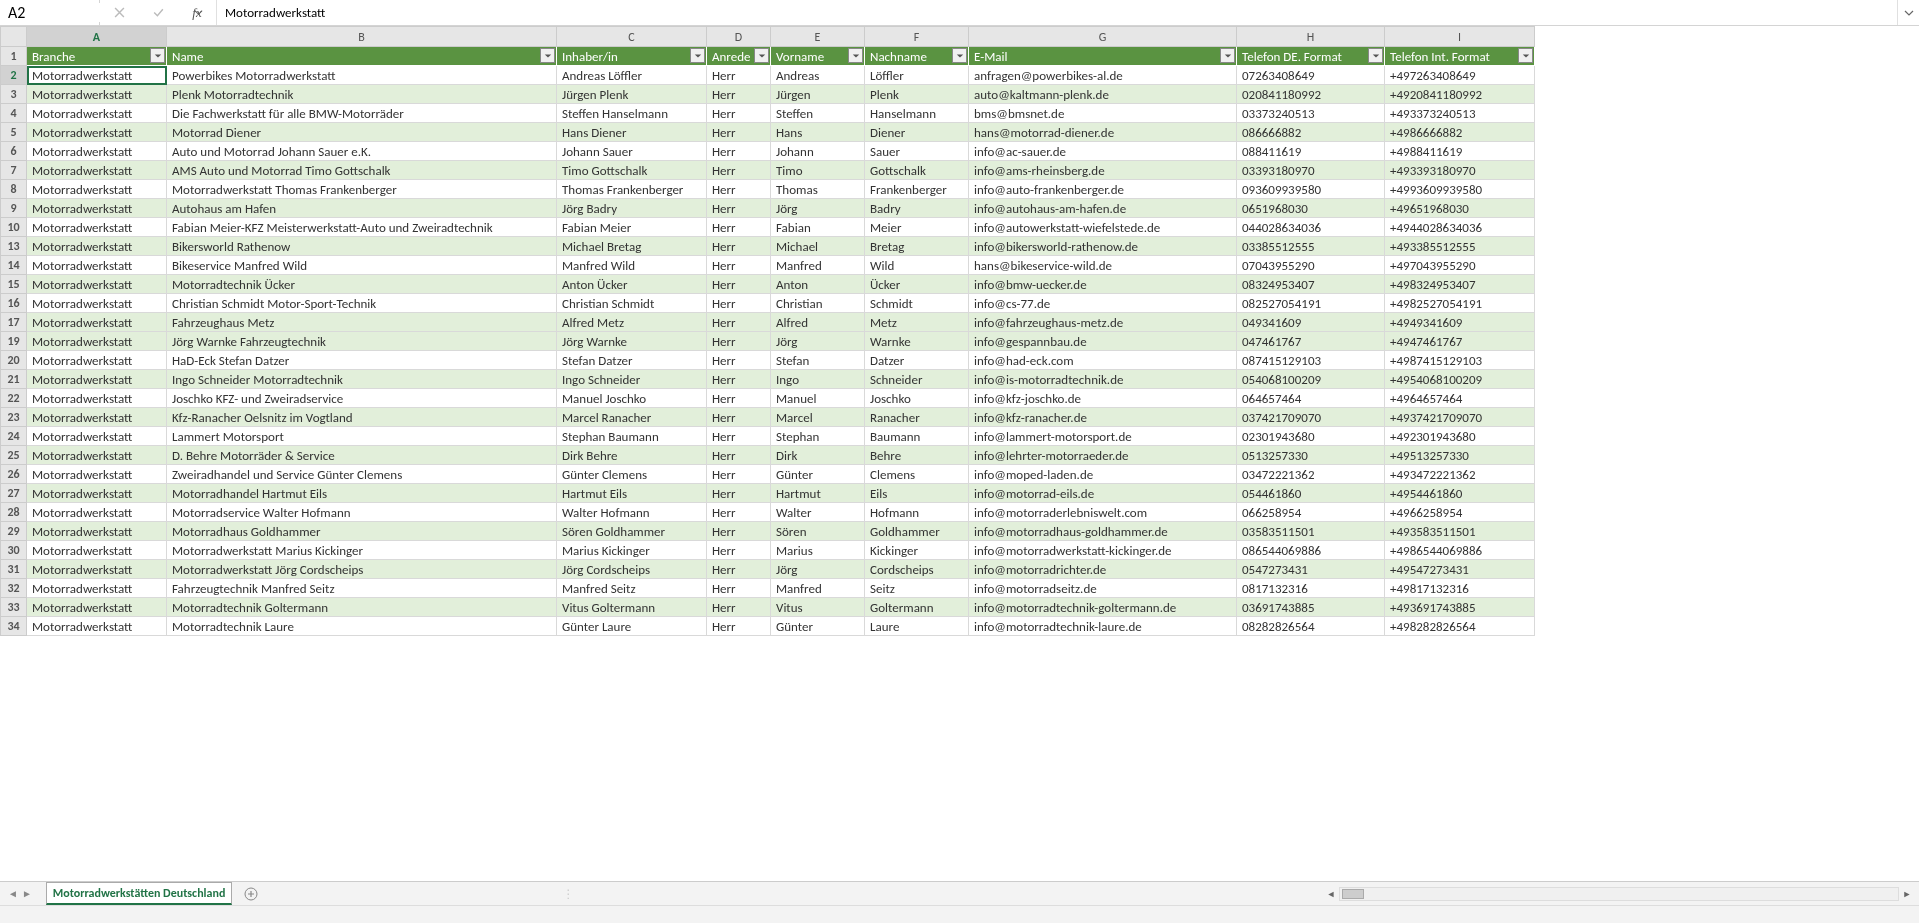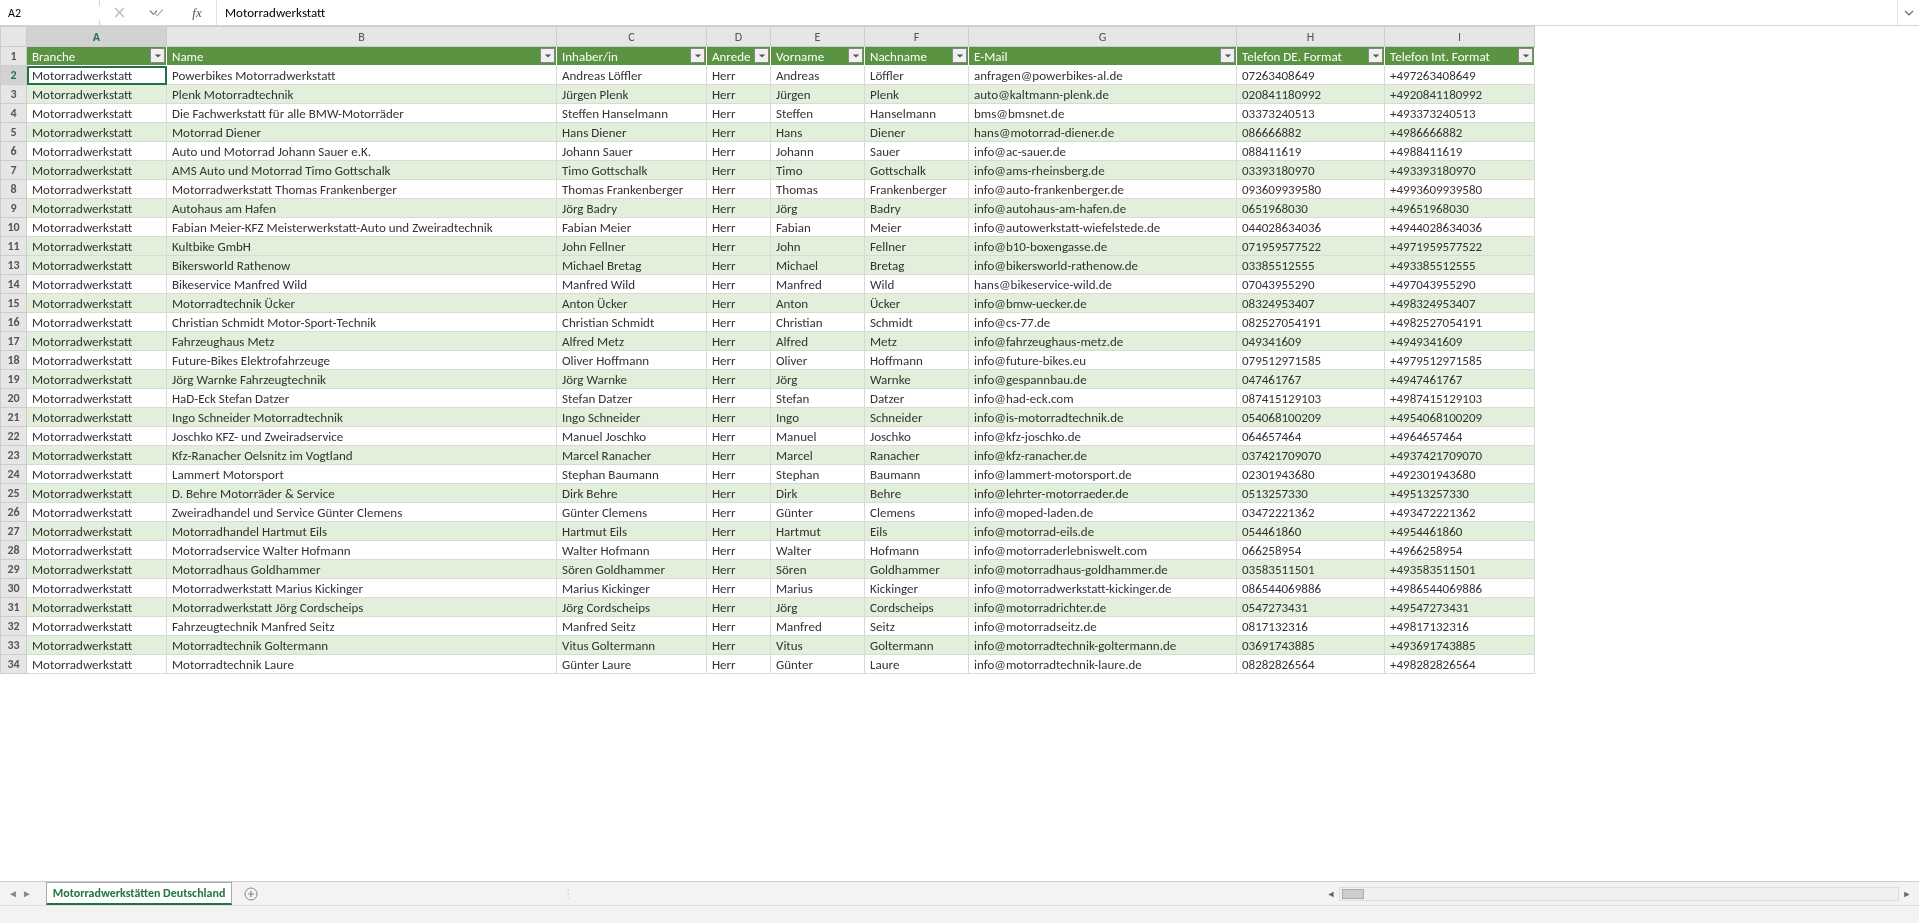--- a/index.html
+++ b/index.html
@@ -1,20 +1,20 @@
 <!DOCTYPE html>
 <html><head>
 <meta charset="utf-8">
 <style>
 * { box-sizing: border-box; margin: 0; padding: 0; font-family: Calibri, Arial, sans-serif; }
 html, body { width: 100%; height: 100%; overflow: hidden; background: #fff; }
 
 .formula-bar { display: flex; align-items: center; height: 26px; border-bottom: 1px solid #d4d4d4; background: #fff; font-size: 12px; }
 .name-box-wrap { display: flex; align-items: center; width: 100px; height: 100%; border-right: 1px solid #d4d4d4; padding: 0 4px; }
-.name-box { flex: 1; border: none; outline: none; font-size: 12px; padding: 0 4px; }
+.name-box { flex: 1; border: none; outline: none; font-size: 16px; padding: 0 4px; }
 .name-dd { width: 16px; height: 16px; display: flex; align-items: center; justify-content: center; color: #666; cursor: pointer; }
 .fb-icons { display: flex; align-items: center; gap: 17px; padding: 0 8px; height: 100%; border-right: 1px solid #e0e0e0; }
 .fb-icon { width: 22px; height: 22px; display: flex; align-items: center; justify-content: center; color: #888; cursor: pointer; }
 .fb-icon.disabled { color: #ccc; }
 .fx { font-style: italic; font-family: 'Times New Roman', serif; font-size: 13px; color: #555; }
 .formula-input { flex: 1; border: none; outline: none; padding: 0 8px; font-size: 13px; height: 100%; }
 .fb-expand { width: 22px; height: 100%; display: flex; align-items: center; justify-content: center; border-left: 1px solid #e0e0e0; color: #666; cursor: pointer; }
 
 .grid-wrap { height: calc(100% - 26px - 24px - 18px); overflow: hidden; position: relative; }
 .grid { border-collapse: collapse; table-layout: fixed; font-size: 13px; color: #333; }
@@ -258,32 +258,20 @@
           <td class="cB">Fabian Meier-KFZ Meisterwerkstatt-Auto und Zweiradtechnik</td>
           <td class="cC">Fabian Meier</td>
           <td class="cD">Herr</td>
           <td class="cE">Fabian</td>
           <td class="cF">Meier</td>
           <td class="cG">info@autowerkstatt-wiefelstede.de</td>
           <td class="cH">044028634036</td>
           <td class="cI">+4944028634036</td>
         </tr>
         <tr class="even">
-          <th class="row-head">11</th>
-          <td class="cA">Motorradwerkstatt</td>
-          <td class="cB">Kultbike GmbH</td>
-          <td class="cC">John Fellner</td>
-          <td class="cD">Herr</td>
-          <td class="cE">John</td>
-          <td class="cF">Fellner</td>
-          <td class="cG">info@b10-boxengasse.de</td>
-          <td class="cH">071959577522</td>
-          <td class="cI">+4971959577522</td>
-        </tr>
-        <tr class="even">
           <th class="row-head">13</th>
           <td class="cA">Motorradwerkstatt</td>
           <td class="cB">Bikersworld Rathenow</td>
           <td class="cC">Michael Bretag</td>
           <td class="cD">Herr</td>
           <td class="cE">Michael</td>
           <td class="cF">Bretag</td>
           <td class="cG">info@bikersworld-rathenow.de</td>
           <td class="cH">03385512555</td>
           <td class="cI">+493385512555</td>
@@ -328,32 +316,20 @@
           <th class="row-head">17</th>
           <td class="cA">Motorradwerkstatt</td>
           <td class="cB">Fahrzeughaus Metz</td>
           <td class="cC">Alfred Metz</td>
           <td class="cD">Herr</td>
           <td class="cE">Alfred</td>
           <td class="cF">Metz</td>
           <td class="cG">info@fahrzeughaus-metz.de</td>
           <td class="cH">049341609</td>
           <td class="cI">+4949341609</td>
-        </tr>
-        <tr class="odd">
-          <th class="row-head">18</th>
-          <td class="cA">Motorradwerkstatt</td>
-          <td class="cB">Future-Bikes Elektrofahrzeuge</td>
-          <td class="cC">Oliver Hoffmann</td>
-          <td class="cD">Herr</td>
-          <td class="cE">Oliver</td>
-          <td class="cF">Hoffmann</td>
-          <td class="cG">info@future-bikes.eu</td>
-          <td class="cH">079512971585</td>
-          <td class="cI">+4979512971585</td>
         </tr>
         <tr class="even">
           <th class="row-head">19</th>
           <td class="cA">Motorradwerkstatt</td>
           <td class="cB">Jörg Warnke Fahrzeugtechnik</td>
           <td class="cC">Jörg Warnke</td>
           <td class="cD">Herr</td>
           <td class="cE">Jörg</td>
           <td class="cF">Warnke</td>
           <td class="cG">info@gespannbau.de</td>

